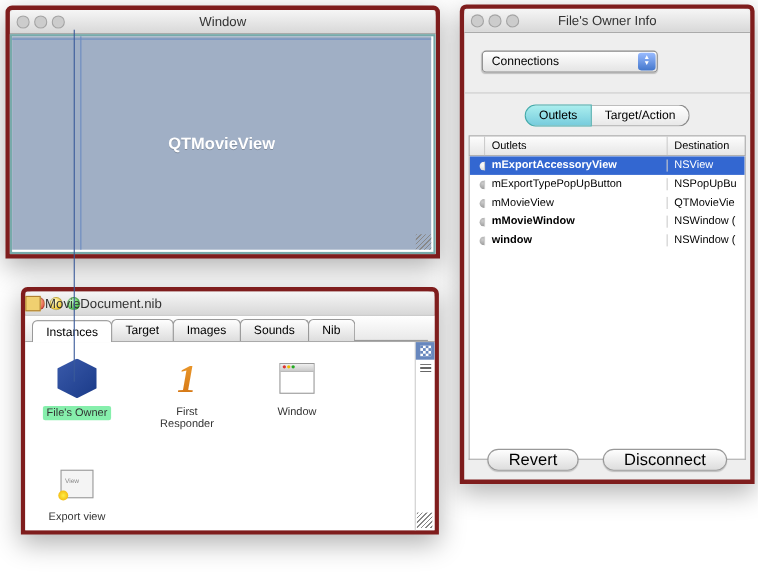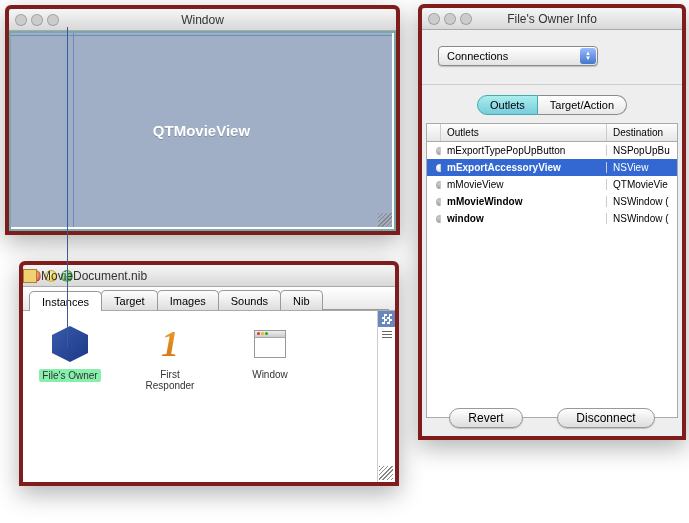--- a/index.html
+++ b/index.html
@@ -74,21 +74,21 @@
   .col1 { flex:1; border-right:1px solid #ccc; }
   .col2 { width:70px; }
   .tbody { border:1px solid #aaa; border-top:none; height:276px; background:#fff; overflow:hidden; }
   .row { display:flex; align-items:center; font-size:10px; height:17px; cursor:pointer; }
   .row > div { padding:0 6px; white-space:nowrap; overflow:hidden; }
   .row .dot { width:8px; height:8px; border-radius:50%; background:radial-gradient(circle at 35% 35%, #ccc,#888); margin-left:3px; }
   .row.sel { background:#3367d1; color:#fff; }
   .row.sel .dot { background:radial-gradient(circle at 35% 35%, #fff,#ccc); }
   .row.bold .c1 { font-weight:bold; }
   .btnrow { position:absolute; bottom:8px; left:0; right:0; display:flex; justify-content:space-around; padding:0 10px; }
-  .aquabtn { height:20px; padding:0 18px; border-radius:10px; border:1px solid #999; background:linear-gradient(#fefefe,#ddd); font-size:12px; cursor:pointer; box-shadow:0 1px 1px rgba(0,0,0,0.2); }
+  .aquabtn { height:20px; padding:0 18px; border-radius:10px; border:1px solid #999; background:linear-gradient(#fefefe,#ddd); font-size:15px; cursor:pointer; box-shadow:0 1px 1px rgba(0,0,0,0.2); }
 </style>
 </head>
 <body>
 
 <div class="window" id="w1">
   <div class="titlebar">
     <div class="traffic">
       <div class="tb dim"></div>
       <div class="tb dim"></div>
       <div class="tb dim"></div>
@@ -146,20 +146,26 @@
             <div class="winicon">
               <div class="dots">
                 <span style="background:#d33"></span>
                 <span style="background:#eb0"></span>
                 <span style="background:#2a2"></span>
               </div>
             </div>
           </div>
         <div class="lbl">Window</div>
       </div>
+      <div class="nibitem">
+        <div class="ic">
+            <div class="viewicon"></div>
+          </div>
+        <div class="lbl">Export view</div>
+      </div>
     </div>
     <div class="viewsw">
       <div class="grid">
           <div class="gridic"></div>
         </div>
       <div>
           <div class="listic"></div>
         </div>
     </div>
   </div>
@@ -188,33 +194,33 @@
       <button>Target/Action</button>
     </div>
   </div>
   <div class="table">
     <div class="thead">
       <div class="col0"></div>
       <div class="col1">Outlets</div>
       <div class="col2">Destination</div>
     </div>
     <div class="tbody" id="tbody">
+        <div class="row sel bold">
+          <div class="col0">
+            <div class="dot"></div>
+          </div>
+          <div class="col1 c1">mExportAccessoryView</div>
+          <div class="col2">NSView</div>
+        </div>
         <div class="row">
           <div class="col0">
             <div class="dot"></div>
           </div>
           <div class="col1 c1">mExportTypePopUpButton</div>
           <div class="col2">NSPopUpBu</div>
-        </div>
-        <div class="row sel bold">
-          <div class="col0">
-            <div class="dot"></div>
-          </div>
-          <div class="col1 c1">mExportAccessoryView</div>
-          <div class="col2">NSView</div>
         </div>
         <div class="row">
           <div class="col0">
             <div class="dot"></div>
           </div>
           <div class="col1 c1">mMovieView</div>
           <div class="col2">QTMovieVie</div>
         </div>
         <div class="row bold">
           <div class="col0">

